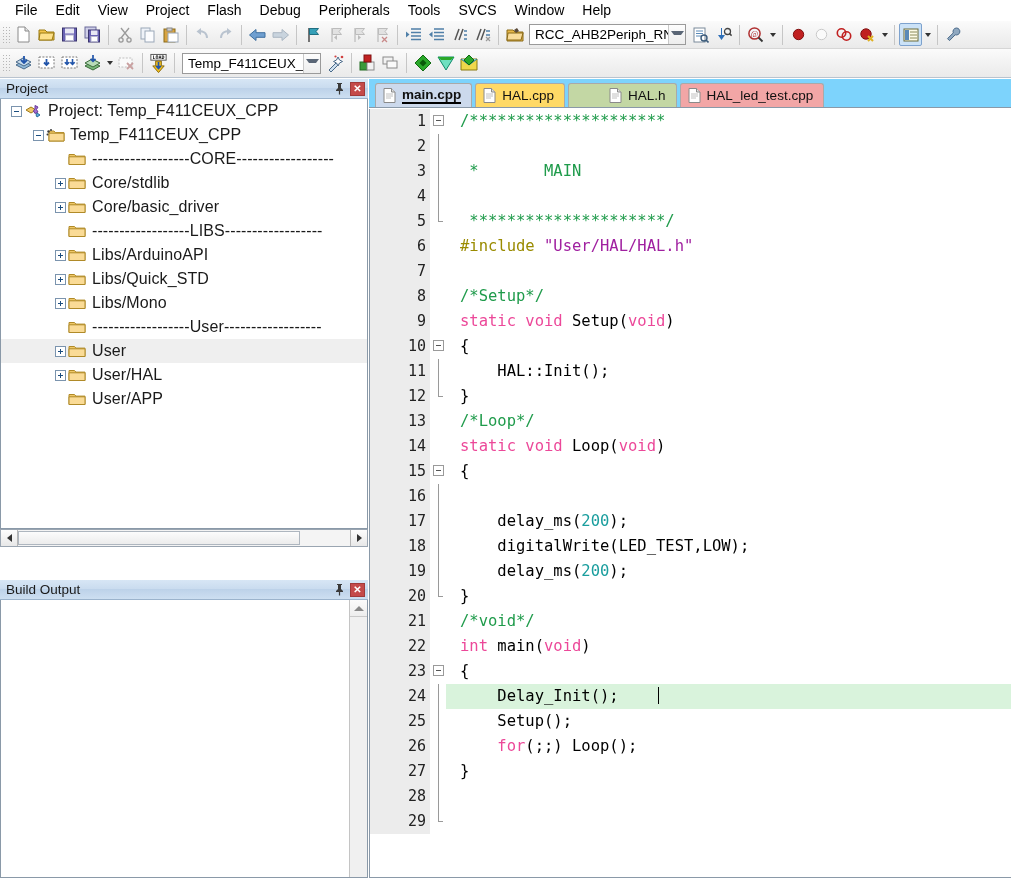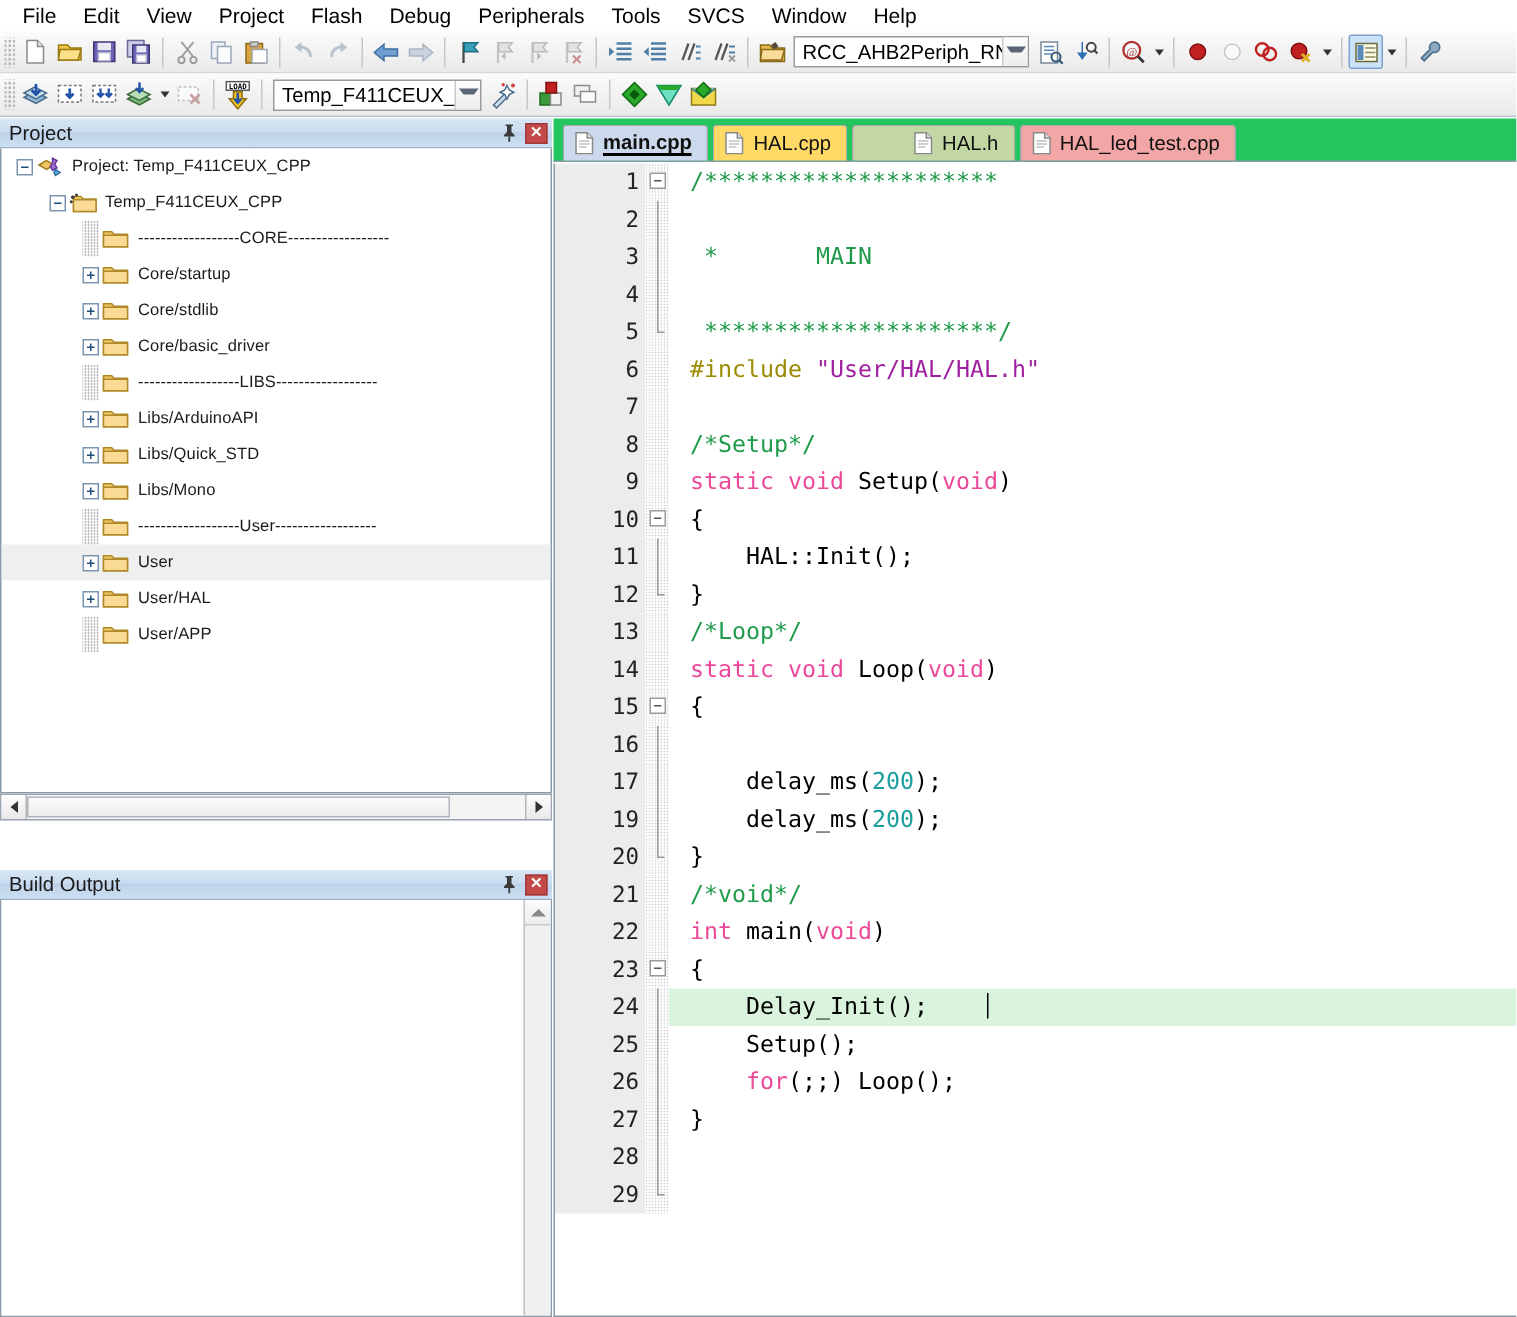--- a/index.html
+++ b/index.html
@@ -123,21 +123,21 @@
   }
   .expander.plus::after {
     content:""; position:absolute; left:4px; top:2px; width:1px; height:5px; background:#1c4e80;
   }
   .dotline {
     width: 11px; height: 24px; flex: 0 0 auto; margin-right: 2px;
     background-image: radial-gradient(circle, #9b9b9b 0.6px, transparent 0.7px);
     background-size: 2px 2px; background-position: 5px 0;
   }
   .ico { width: 20px; height: 16px; flex: 0 0 auto; margin-right: 4px; display:flex; align-items:center;}
-  .tlabel { font-size: 11px; letter-spacing: 0.1px; }
+  .tlabel { font-size: 16px; letter-spacing: 0.1px; }
 
   .hscroll {
     position: absolute; left: 0; top: 450px; width: 368px; height: 18px;
     background: #f0f0f0; border: 1px solid #9aa5b1; display: flex; align-items: stretch;
   }
   .hscroll .sbtn {
     width: 17px; background: linear-gradient(to bottom,#fdfdfd,#e8e8e8);
     border-right: 1px solid #b6b6b6; display:flex; align-items:center; justify-content:center;
   }
   .hscroll .sbtn.r { border-right:none; border-left: 1px solid #b6b6b6; }
@@ -186,21 +186,21 @@
   .build-vscroll .vbtn {
     width: 100%; height: 17px; display:flex;align-items:center;justify-content:center;
     background: linear-gradient(to bottom,#fbfbfb,#ededed);
     border-bottom: 1px solid #c9c9c9;
   }
 
   
   #editor { position: absolute; left: 369px; top: 79px; width: 642px; height: 799px; background:#fff; }
   .tabstrip {
     position: absolute; left: 0; top: 0; width: 642px; height: 29px;
-    background: #22c55e; display: flex; align-items: flex-end; padding-left: 6px;
+    background: #7dd3fc; display: flex; align-items: flex-end; padding-left: 6px;
     border-bottom: 1px solid #8a99a8;
   }
   .etab {
     display: flex; align-items: center; height: 24px;
     padding: 0 10px 0 7px; margin-right: 3px;
     border: 1px solid #a9a9a9; border-bottom: none;
     border-radius: 3px 3px 0 0;
     font-size: 13.5px; white-space: nowrap; color: #111;
     position: relative;
   }
@@ -666,31 +666,20 @@
         </div>
         <div class="trow">
           <div class="tindent" style="width: 52px;"></div>
           <div class="expander plus"></div>
           <div class="ico">
             <svg width="18" height="14" viewBox="0 0 18 14">
               <path d="M1 2.5h5.5l1.4 1.6H17v8.4H1z" fill="#f0c868" stroke="#b08a28"></path>
               <path d="M1 4.8h16v7.7H1z" fill="#fadb96" stroke="#b08a28"></path>
             </svg>
           </div>
-          <div class="tlabel">Core/startup</div>
-        </div>
-        <div class="trow">
-          <div class="tindent" style="width: 52px;"></div>
-          <div class="expander plus"></div>
-          <div class="ico">
-            <svg width="18" height="14" viewBox="0 0 18 14">
-              <path d="M1 2.5h5.5l1.4 1.6H17v8.4H1z" fill="#f0c868" stroke="#b08a28"></path>
-              <path d="M1 4.8h16v7.7H1z" fill="#fadb96" stroke="#b08a28"></path>
-            </svg>
-          </div>
           <div class="tlabel">Core/stdlib</div>
         </div>
         <div class="trow">
           <div class="tindent" style="width: 52px;"></div>
           <div class="expander plus"></div>
           <div class="ico">
             <svg width="18" height="14" viewBox="0 0 18 14">
               <path d="M1 2.5h5.5l1.4 1.6H17v8.4H1z" fill="#f0c868" stroke="#b08a28"></path>
               <path d="M1 4.8h16v7.7H1z" fill="#fadb96" stroke="#b08a28"></path>
             </svg>
@@ -1015,20 +1004,27 @@
           </div>
         </div>
         <div class="coderow">
           <div class="gutter">17</div>
           <div class="foldcol">
             <div class="foldline"></div>
           </div>
           <div class="codetext">    delay_ms(<span class="nm">200</span>);</div>
         </div>
         <div class="coderow">
+          <div class="gutter">18</div>
+          <div class="foldcol">
+            <div class="foldline"></div>
+          </div>
+          <div class="codetext">    digitalWrite(LED_TEST,LOW);</div>
+        </div>
+        <div class="coderow">
           <div class="gutter">19</div>
           <div class="foldcol">
             <div class="foldline"></div>
           </div>
           <div class="codetext">    delay_ms(<span class="nm">200</span>);</div>
         </div>
         <div class="coderow">
           <div class="gutter">20</div>
           <div class="foldcol">
             <div class="foldend"></div>

